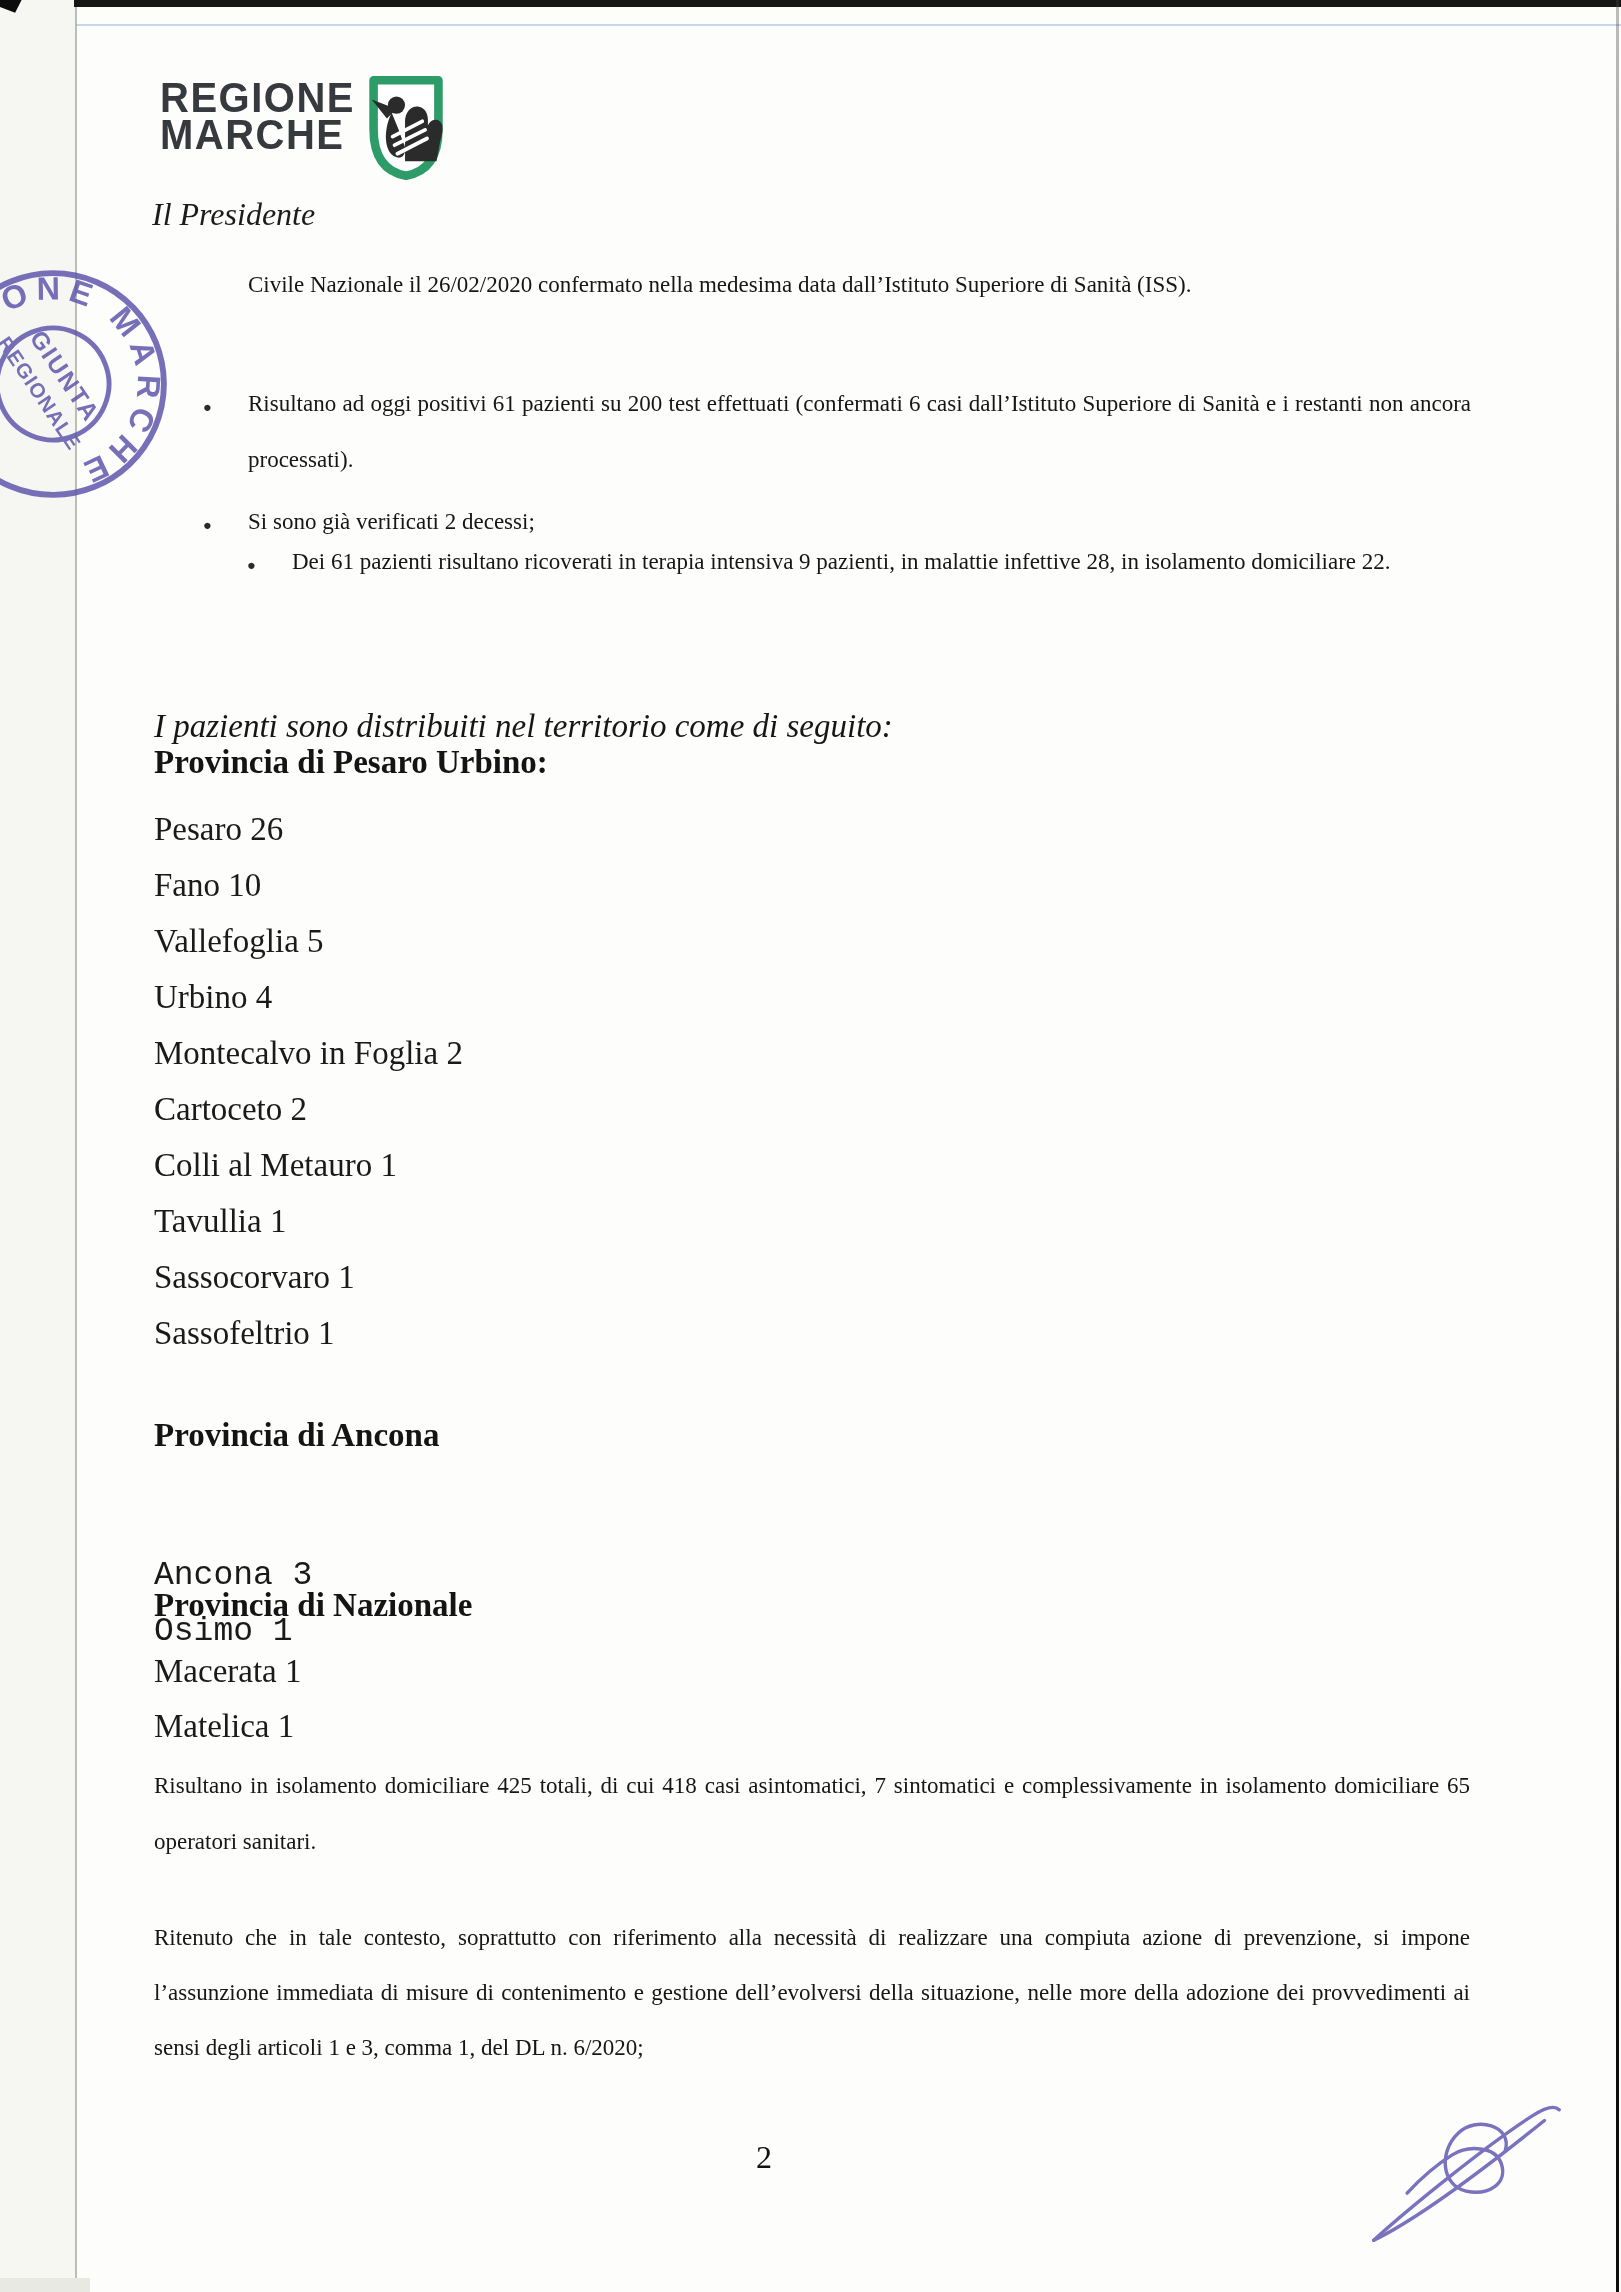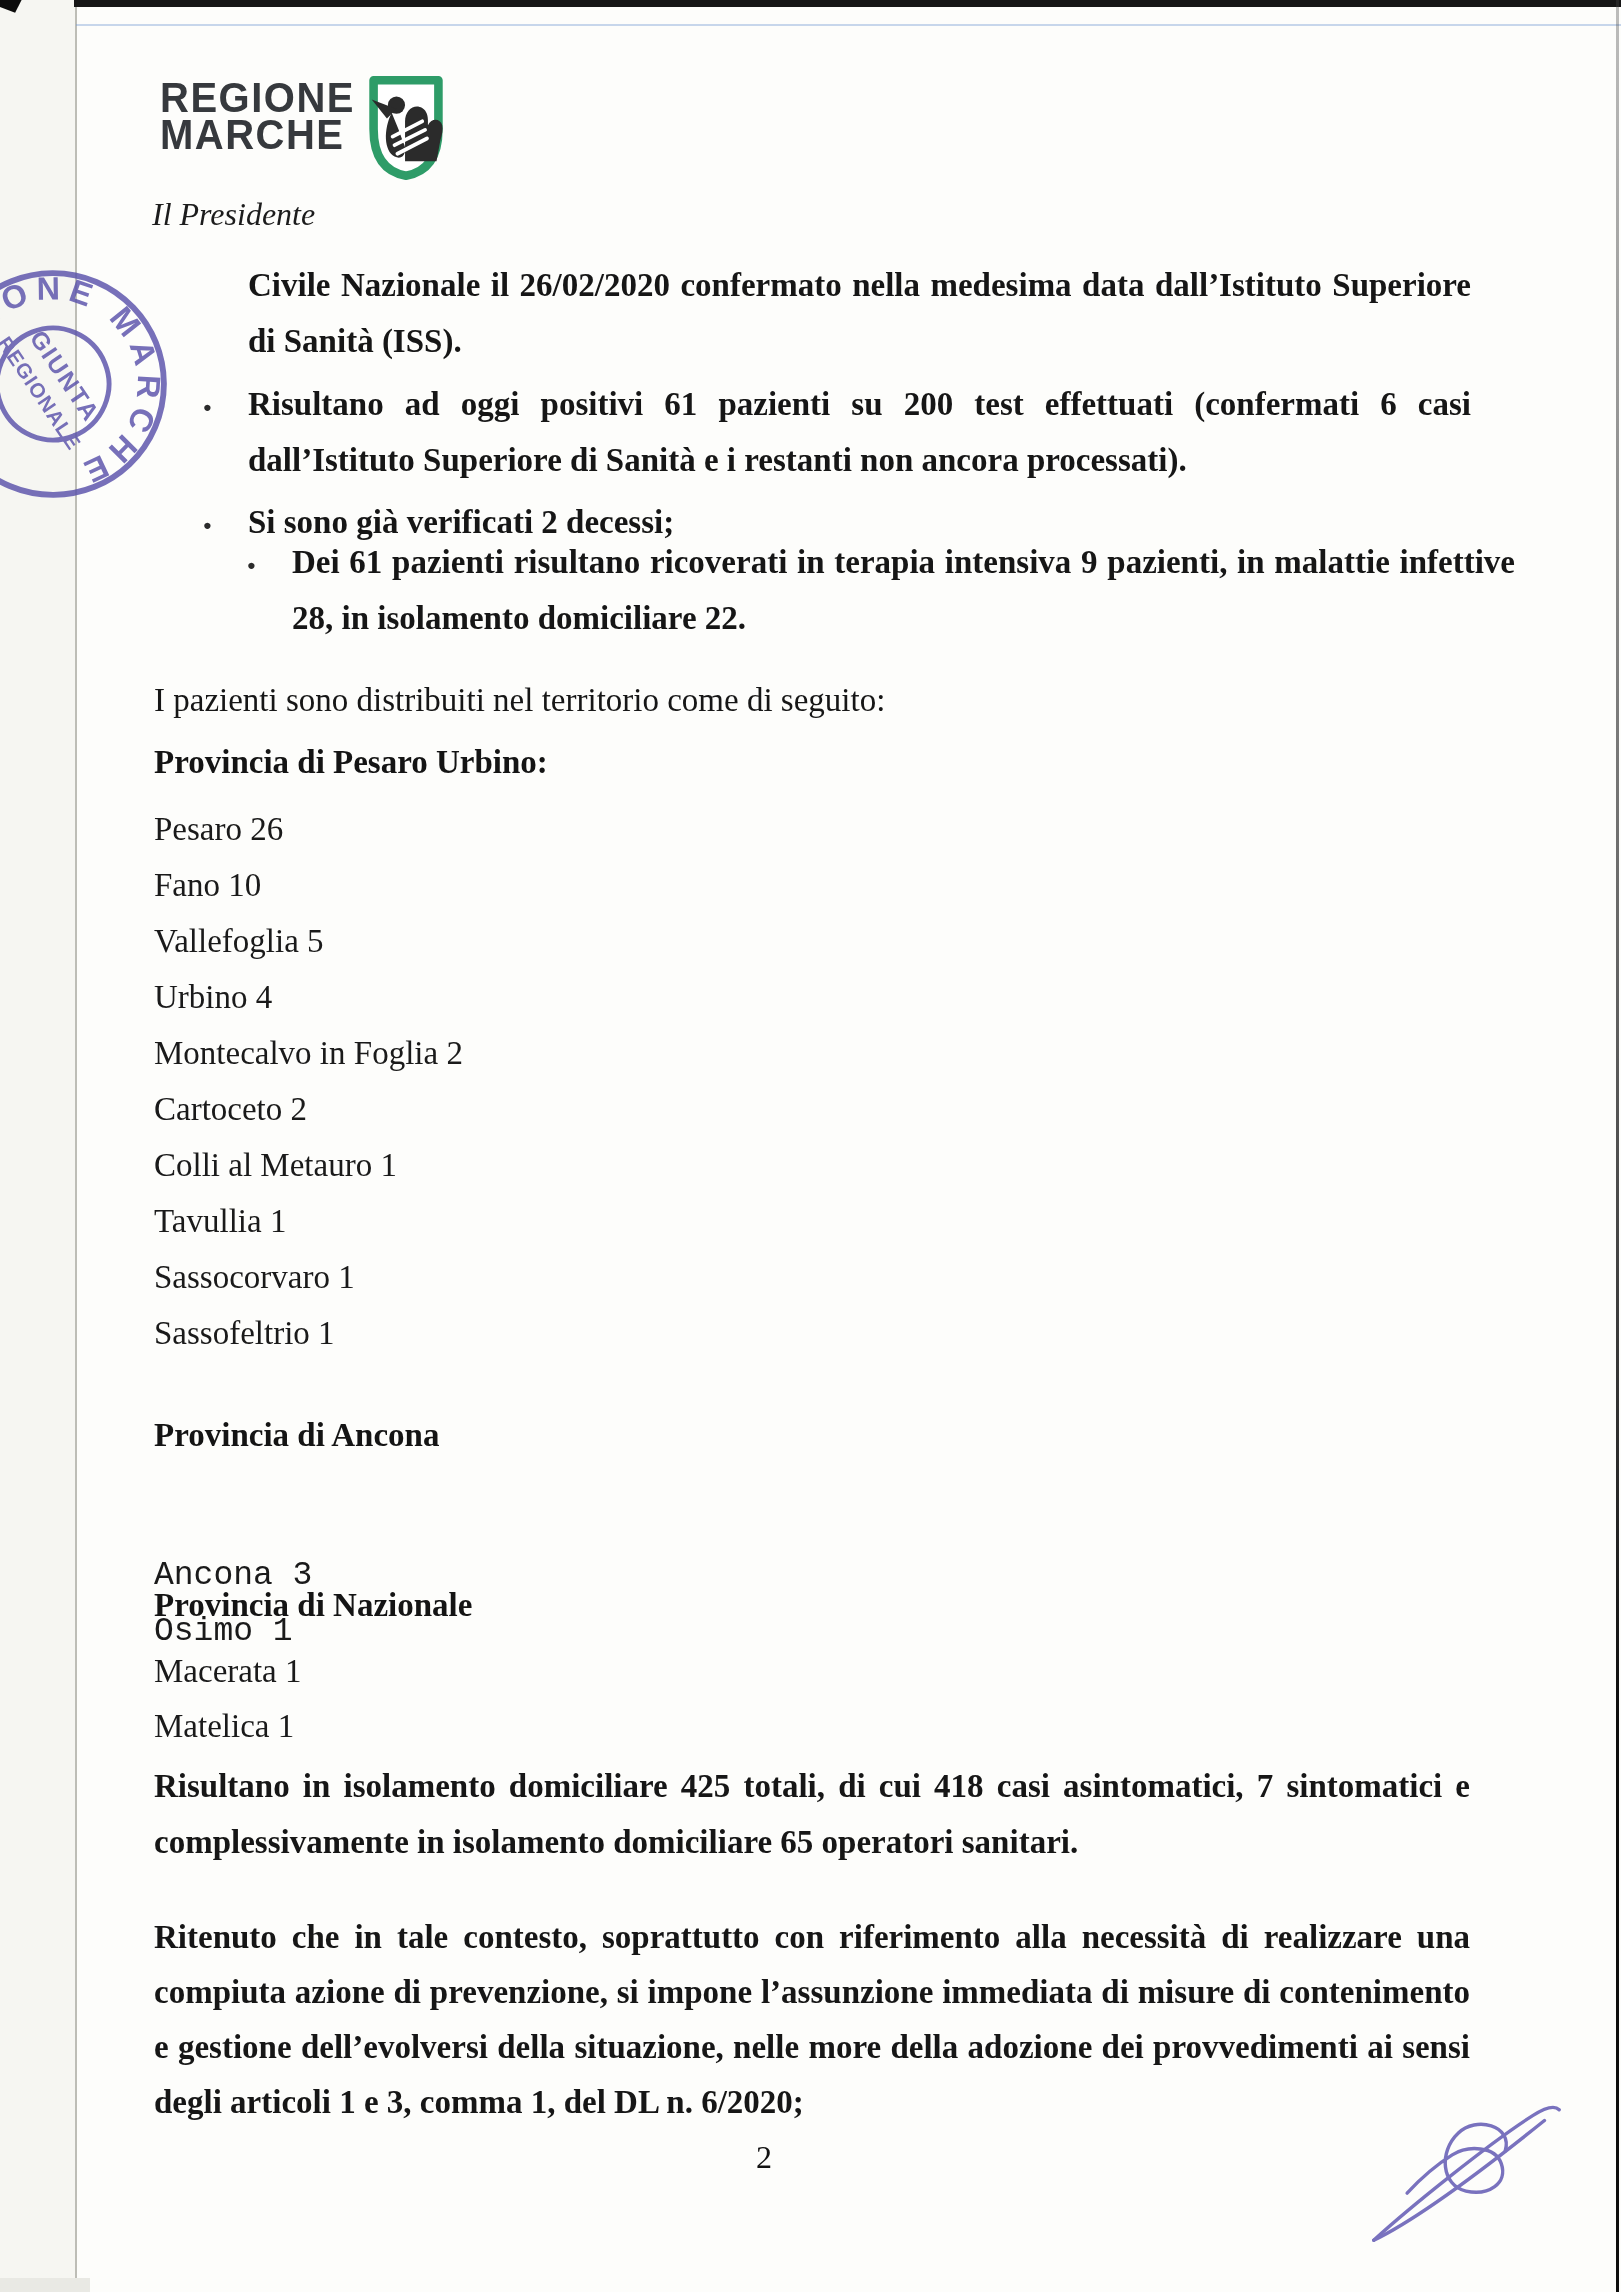--- a/index.html
+++ b/index.html
@@ -20,29 +20,29 @@
   .right-edge{right:2px;top:0;width:2.9px;height:2293px;background:linear-gradient(to bottom,rgba(70,70,70,.35),rgba(40,40,40,.75) 45%,#0d0d0d 75%);}
   .bottom-smudge{left:0;bottom:0;width:90px;height:14.7px;background:#e9e9e4;}
   
   .logo-text{left:160px;top:78px;font-family:"Liberation Sans",sans-serif;font-weight:bold;
     font-size:40px;line-height:36px;letter-spacing:1.5px;color:#36393d;transform:scaleY(1.05);transform-origin:left top;}
   .emblem{left:365px;top:74px;}
   .role{left:152px;top:196px;font-style:italic;font-size:32px;color:#1c1c1c;}
   
   .stamp{left:-104px;top:227px;opacity:.82;}
   
-  .para{font-size:33px;line-height:56px;text-align:justify;color:#161616;font-weight:bold;}
+  .para{font-size:23px;line-height:56px;text-align:justify;color:#161616;}
   .line{font-size:33px;color:#161616;}
   .intro{left:248px;top:257px;width:1223px;}
   .bullet-item{left:248px;width:1223px;}
   .bullet-item::before{content:"\25CF";position:absolute;left:-45px;top:2.9px;font-size:14.7px;color:#2b2b2b;}
   .b1{top:376px;}
   .b2{top:494px;}
   .b3{top:534px;margin-left:44px;}
-  .lead{left:154px;top:682px;}
+  .lead{left:154px;top:708px;font-style:italic;}
   .prov-title{font-weight:bold;font-size:33px;color:#141414;}
   .pt1{left:154px;top:744px;}
   .pl1{left:154px;top:801px;line-height:56px;}
   .pt2{left:154px;top:1417px;}
   .pl2{left:154px;top:1548px;line-height:56px;font-family:Liberation Mono, monospace;}
   .pt3{left:154px;top:1587px;}
   .pl3{left:154px;top:1644px;line-height:55px;}
   .prov-list div{font-size:33px;}
   .summary{left:154px;top:1758px;width:1316px;}
   .closing{left:154px;top:1910px;width:1316px;line-height:55px;}

